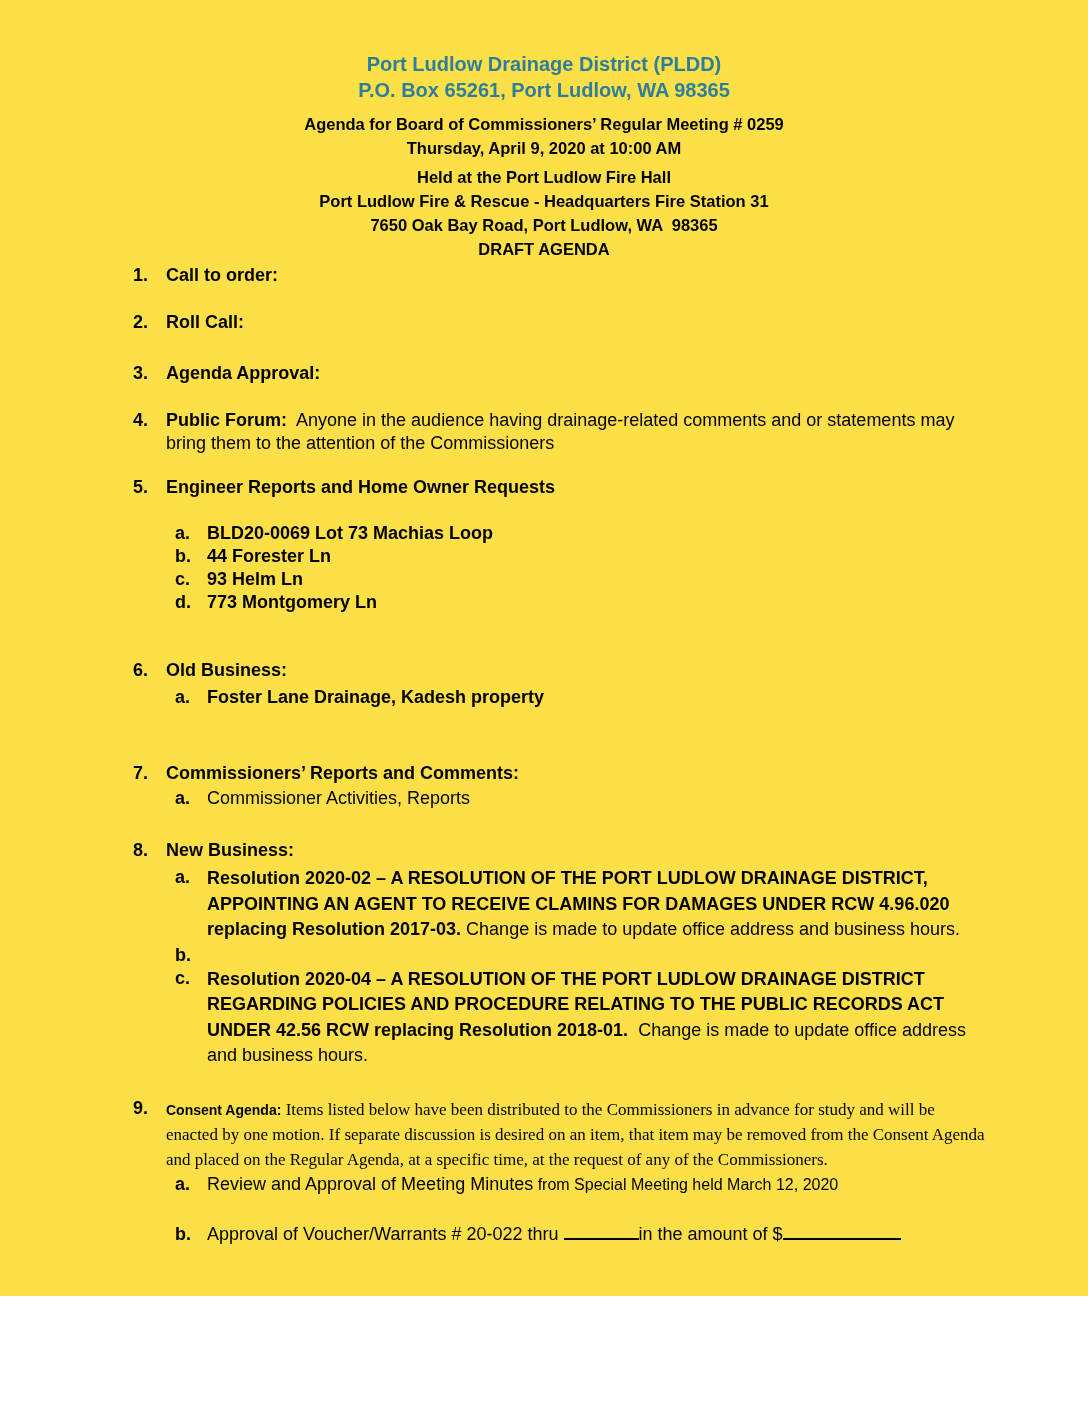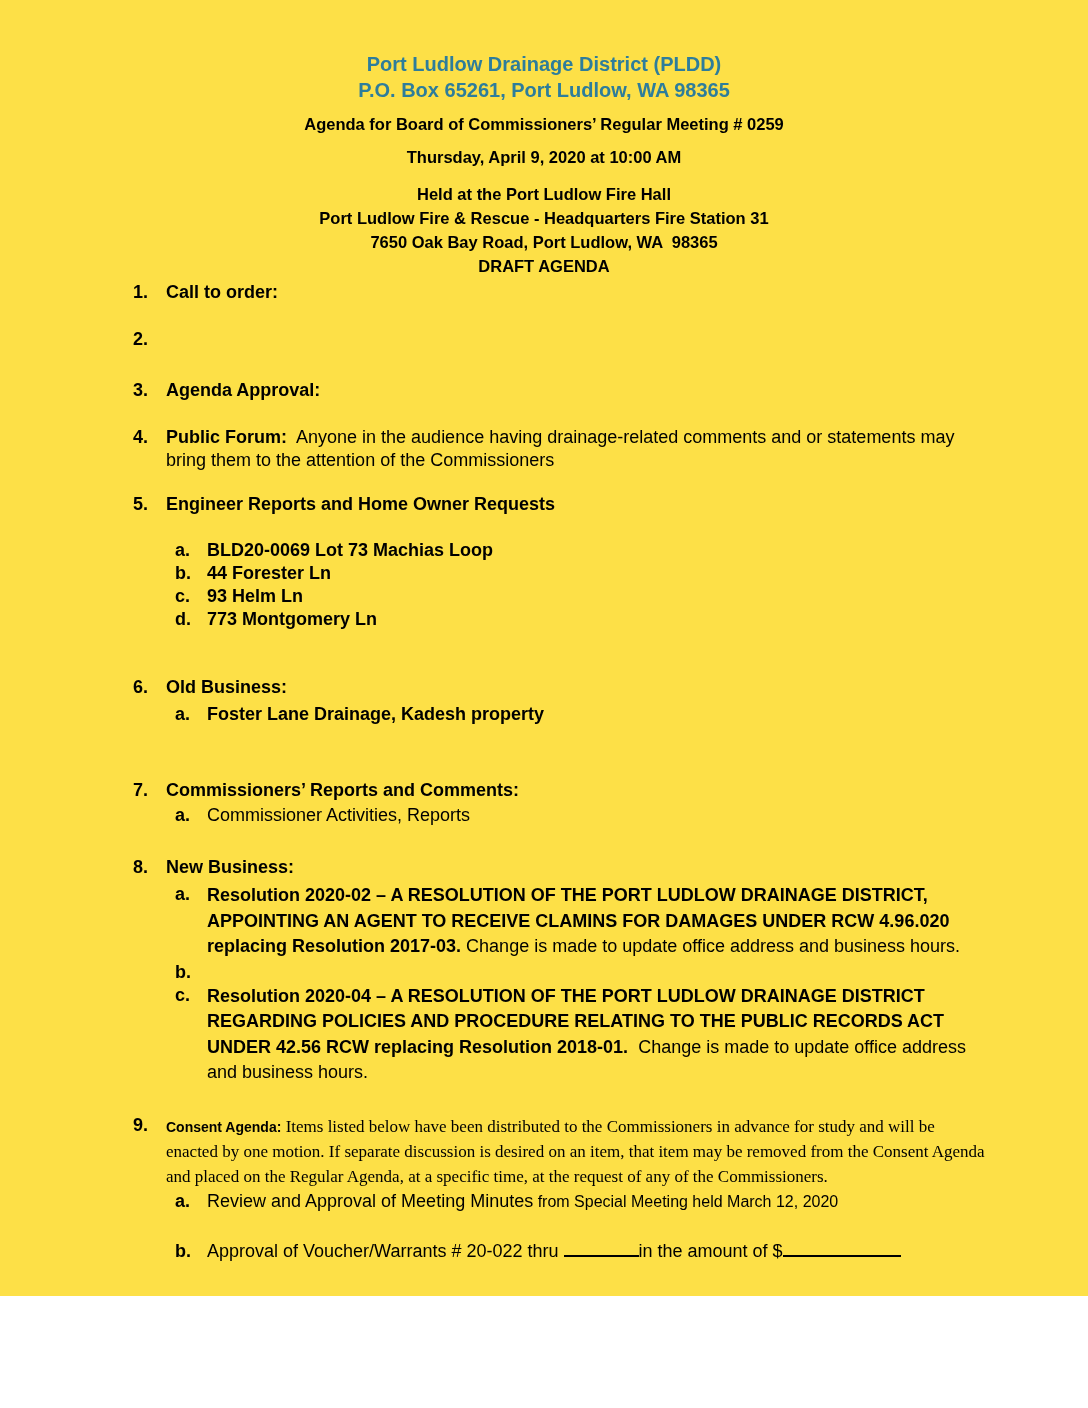--- a/index.html
+++ b/index.html
@@ -10,22 +10,22 @@
     color: #000000;
     font-family: "Liberation Sans", sans-serif;
   }
   .page { position: relative; width: 1088px; height: 1296px; overflow: hidden; background: #fde047; }
 
   
   .doc-header { text-align: center; padding-top: 51px; }
   .org-line { font-size: 20px; font-weight: bold; color: #2e7d9b; line-height: 26px; }
   .meta-line { font-size: 16.5px; font-weight: bold; line-height: 24px; white-space: pre-wrap; }
   .mt-title { margin-top: 9px; }
-  .mt-datetime { margin-top: 9px; }
-  .mt-loc { margin-top: 13px; }
+  .mt-datetime { margin-top: 0; }
+  .mt-loc { margin-top: 5px; }
 
   
   .row { display: flex; align-items: flex-start; margin-left: 133px; font-size: 18px; line-height: 23px; }
   .row .num { flex: 0 0 33px; font-weight: bold; }
   .row .content { width: 820px; white-space: pre-wrap; }
   .row.sub { margin-left: 175px; }
   .row.sub .letter { flex: 0 0 32px; font-weight: bold; }
   .row.sub .content { width: 781px; }
   .heading { font-weight: bold; }
   .regular { font-weight: normal; }
@@ -64,20 +64,21 @@
 
   <main>
 
     <div class="row" style="margin-top:3px">
       <span class="num">1.</span>
       <span class="content heading">Call to order:</span>
     </div>
 
     <div class="row" style="margin-top:24px">
       <span class="num">2.</span>
+      <span class="content heading">Roll Call:</span>
     </div>
 
     <div class="row" style="margin-top:28px">
       <span class="num">3.</span>
       <span class="content heading">Agenda Approval:</span>
     </div>
 
     <div class="row" style="margin-top:24px">
       <span class="num">4.</span>
       <span class="content"><span class="heading">Public Forum:</span><span class="regular">  Anyone in the audience having drainage-related comments and or statements may bring them to the attention of the Commissioners</span></span>

